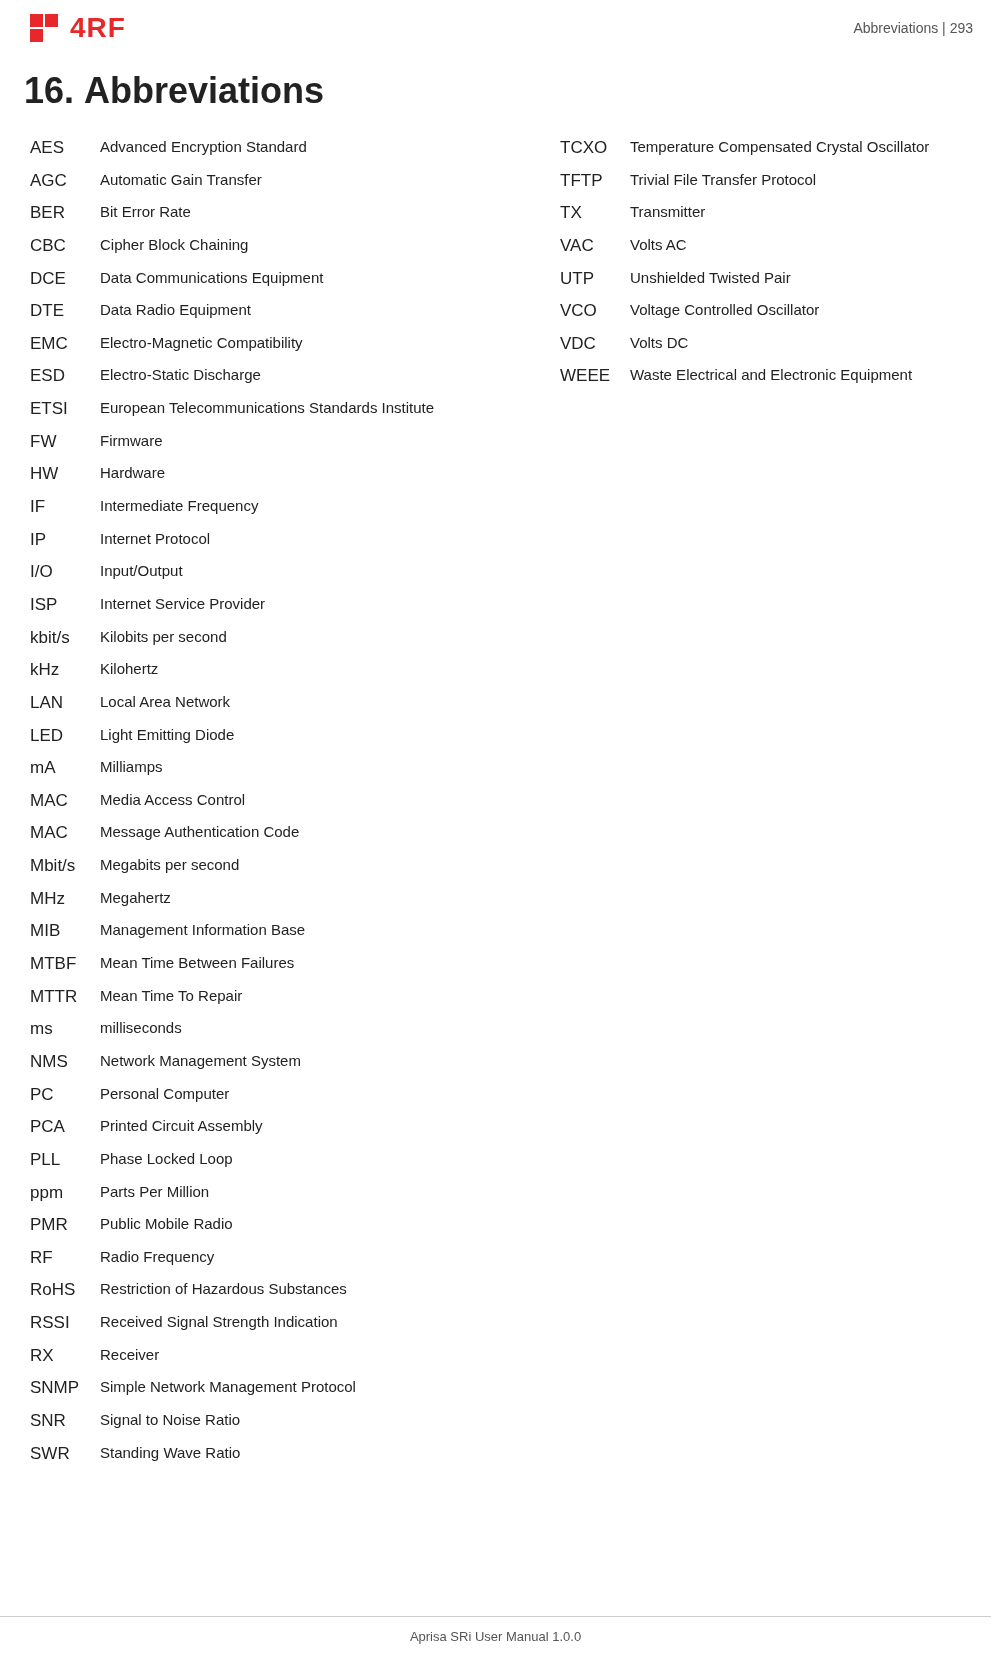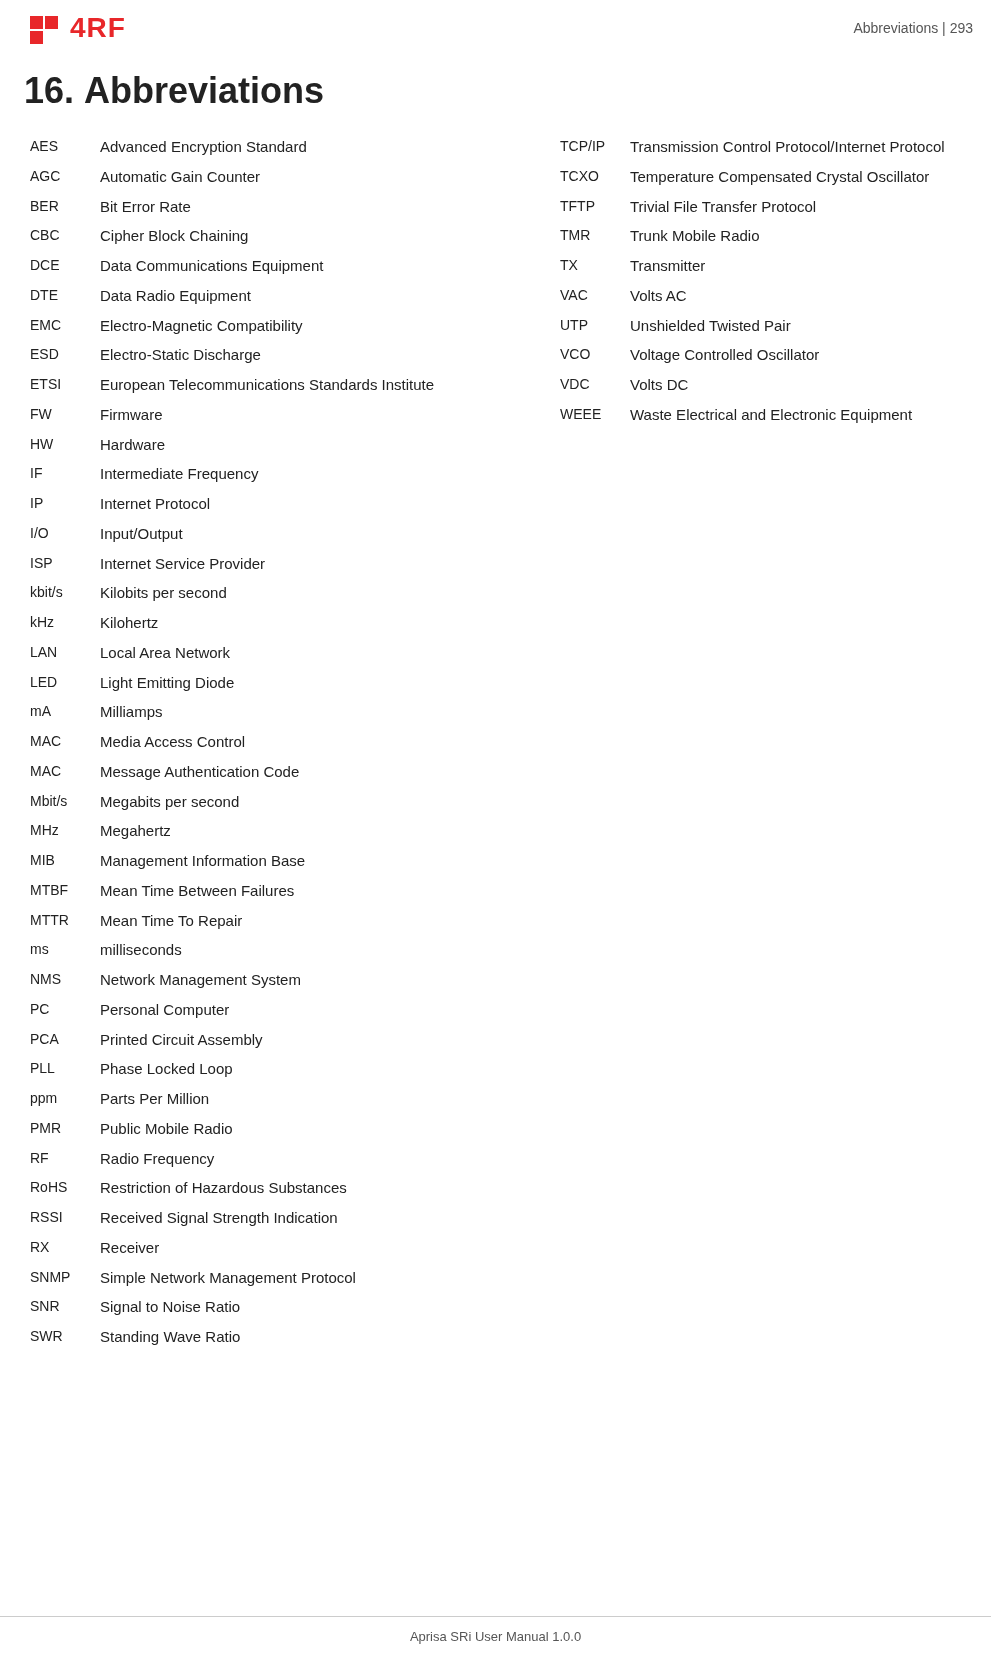--- a/index.html
+++ b/index.html
@@ -16,21 +16,21 @@
     
     #header {
       display: flex;
       justify-content: space-between;
       align-items: center;
       padding: 12px 30px 8px 30px;
       border-bottom: none;
     }
     #logo-area {
       display: flex;
-      align-items: flex-end;
+      align-items: center;
       gap: 8px;
     }
     .logo-icon {
       display: flex;
       align-items: center;
       gap: 3px;
     }
     .logo-text {
       font-size: 28px;
       font-weight: 900;
@@ -81,21 +81,21 @@
     }
     .abbr-table tr td {
       padding: 4px 0;
       vertical-align: top;
       line-height: 1.45;
     }
     .abbr-table tr td:first-child {
       width: 70px;
       font-weight: 400;
       color: #222;
-      font-size: 14px;
+      font-size: 17px;
       white-space: nowrap;
       padding-right: 10px;
     }
     .abbr-table tr td:last-child {
       font-size: 15px;
       color: #222;
     }
 
     
     #footer {
@@ -138,21 +138,21 @@
 
   <div class="col-left">
     <table class="abbr-table">
       <tbody id="left-tbody">
           <tr>
       <td>AES</td>
       <td>Advanced Encryption Standard</td>
     </tr>
           <tr>
       <td>AGC</td>
-      <td>Automatic Gain Counter</td>
+      <td>Automatic Gain Transfer</td>
     </tr>
           <tr>
       <td>BER</td>
       <td>Bit Error Rate</td>
     </tr>
           <tr>
       <td>CBC</td>
       <td>Cipher Block Chaining</td>
     </tr>
           <tr>
@@ -304,34 +304,26 @@
       <td>Standing Wave Ratio</td>
     </tr>
         </tbody>
     </table>
   </div>
 
   <div class="col-right">
     <table class="abbr-table">
       <tbody id="right-tbody">
           <tr>
-      <td>TCP/IP</td>
-      <td>Transmission    Control    Protocol/Internet Protocol</td>
-    </tr>
-          <tr>
       <td>TCXO</td>
       <td>Temperature Compensated Crystal Oscillator</td>
     </tr>
           <tr>
       <td>TFTP</td>
       <td>Trivial File Transfer Protocol</td>
-    </tr>
-          <tr>
-      <td>TMR</td>
-      <td>Trunk Mobile Radio</td>
     </tr>
           <tr>
       <td>TX</td>
       <td>Transmitter</td>
     </tr>
           <tr>
       <td>VAC</td>
       <td>Volts AC</td>
     </tr>
           <tr>

